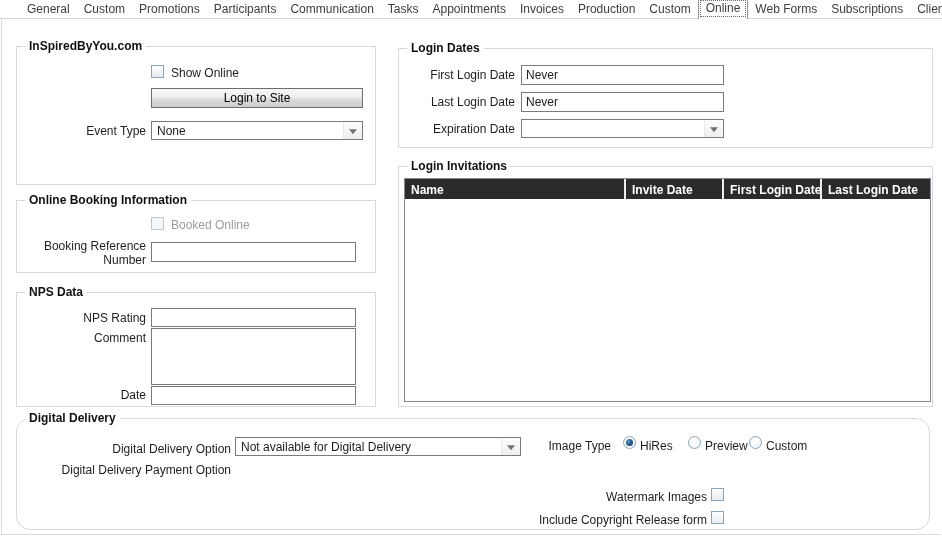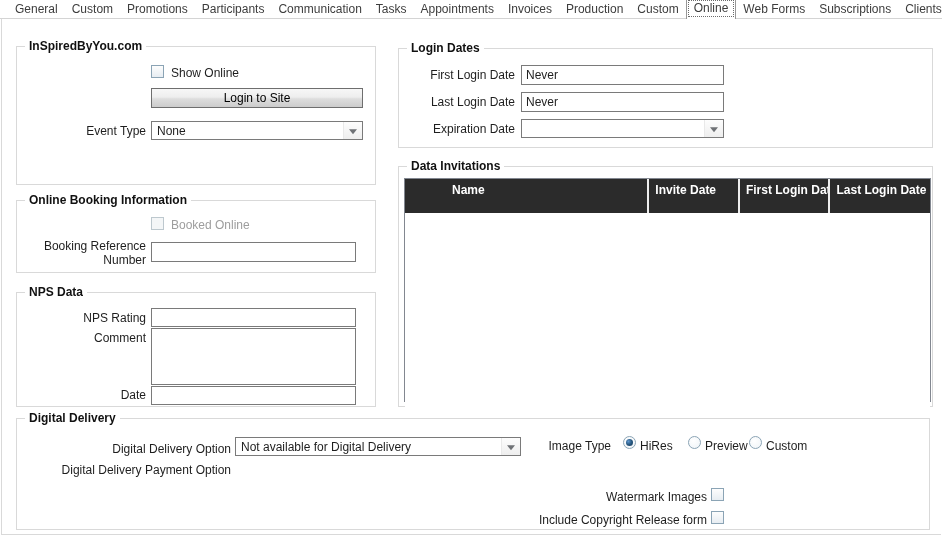--- a/index.html
+++ b/index.html
@@ -5,21 +5,21 @@
   html,body { margin:0; padding:0; background:#fff; }
   .screen {
     position:relative; width:942px; height:540px; background:#ffffff;
     font-family:"Liberation Sans", sans-serif; font-size:12px; color:#1e1e1e;
     overflow:hidden;
   }
   
   .tabbar {
     position:absolute; left:0; top:0; width:942px; height:19px;
     box-sizing:border-box; border-bottom:1px solid #d4d4d4;
-    display:flex; align-items:flex-end; padding-left:8px;
+    display:flex; align-items:flex-end; padding-left:20px;
   }
   .tab {
     display:inline-block; padding:2px 7px 2px; color:#3d3d3d;
     white-space:nowrap; cursor:default; line-height:14px;
   }
   .tab.selected {
     background:#fff; border:1px solid #979797; border-bottom:none;
     margin-bottom:-1px; padding-bottom:4px;
     outline:1px dotted #6b6b6b; outline-offset:-3px;
   }
@@ -67,21 +67,21 @@
     position:absolute; width:13px; height:13px; box-sizing:border-box;
     border:1px solid #8ba4b5; border-radius:50%;
     background:radial-gradient(circle at 40% 35%, #ffffff 0%, #eef3f7 100%);
   }
   .radio.on::after {
     content:""; position:absolute; left:2px; top:2px; width:7px; height:7px; border-radius:50%;
     background:radial-gradient(circle at 35% 35%, #5d96cf 0%, #27577f 50%, #173a59 100%);
   }
   
   .grid { position:absolute; border:1px solid #828790; box-sizing:border-box; background:#fff; }
-  .grid-head { display:flex; height:34px; background:#2b2b2b;padding-left:41px; }
+  .grid-head { display:flex; height:20px; background:#2b2b2b; }
   .grid-th {
     color:#fff; font-weight:bold; line-height:22px; padding-left:6px;
     box-sizing:border-box; white-space:nowrap; overflow:hidden;
   }
   .grid-th + .grid-th { border-left:2px solid #ededed; }
   .grid-body { background:#fff; }
 </style>
 </head>
 <body>
 
@@ -145,33 +145,33 @@
     <span class="label" style="left:0px; top:46px; width:116px;">Last Login Date</span>
     <input class="tb" style="left: 122px; top: 43px; width: 203px; height: 20px;" value="Never">
     <span class="label" style="left:0px; top:73px; width:116px;">Expiration Date</span>
     <div class="combo" style="left:122px; top:70px; width:203px; height:19px;">
       <span class="txt"></span>
       <span class="dd"></span>
     </div>
   </div>
 
   <div class="group" style="left:398px; top:166px; width:535px; height:241px;">
-    <span class="group-title">Data Invitations</span>
+    <span class="group-title">Login Invitations</span>
     <div class="grid" style="left:5px; top:11px; width:527px; height:224px;">
       <div class="grid-head">
         <div class="grid-th" style="width:219px;">Name</div>
         <div class="grid-th" style="width:98px;">Invite Date</div>
         <div class="grid-th" style="width:98px;">First Login Date</div>
         <div class="grid-th" style="width:110px;">Last Login Date</div>
       </div>
       <div class="grid-body" style="height:200px;"></div>
     </div>
   </div>
 
-  <div class="group" style="left:16px; top:418px; width:914px; height:112px;">
+  <div class="group" style="left:16px; top:418px; width:914px; height:112px;border-radius:14px;">
     <span class="group-title">Digital Delivery</span>
 
     <span class="label" style="left:0px; top:23px; width:214px;">Digital Delivery Option</span>
     <div class="combo" style="left:218px; top:18px; width:286px; height:19px;">
       <span class="txt">Not available for Digital Delivery</span>
       <span class="dd"></span>
     </div>
 
     <span class="label" style="left:0px; top:44px; width:214px;">Digital Delivery Payment Option</span>
 

